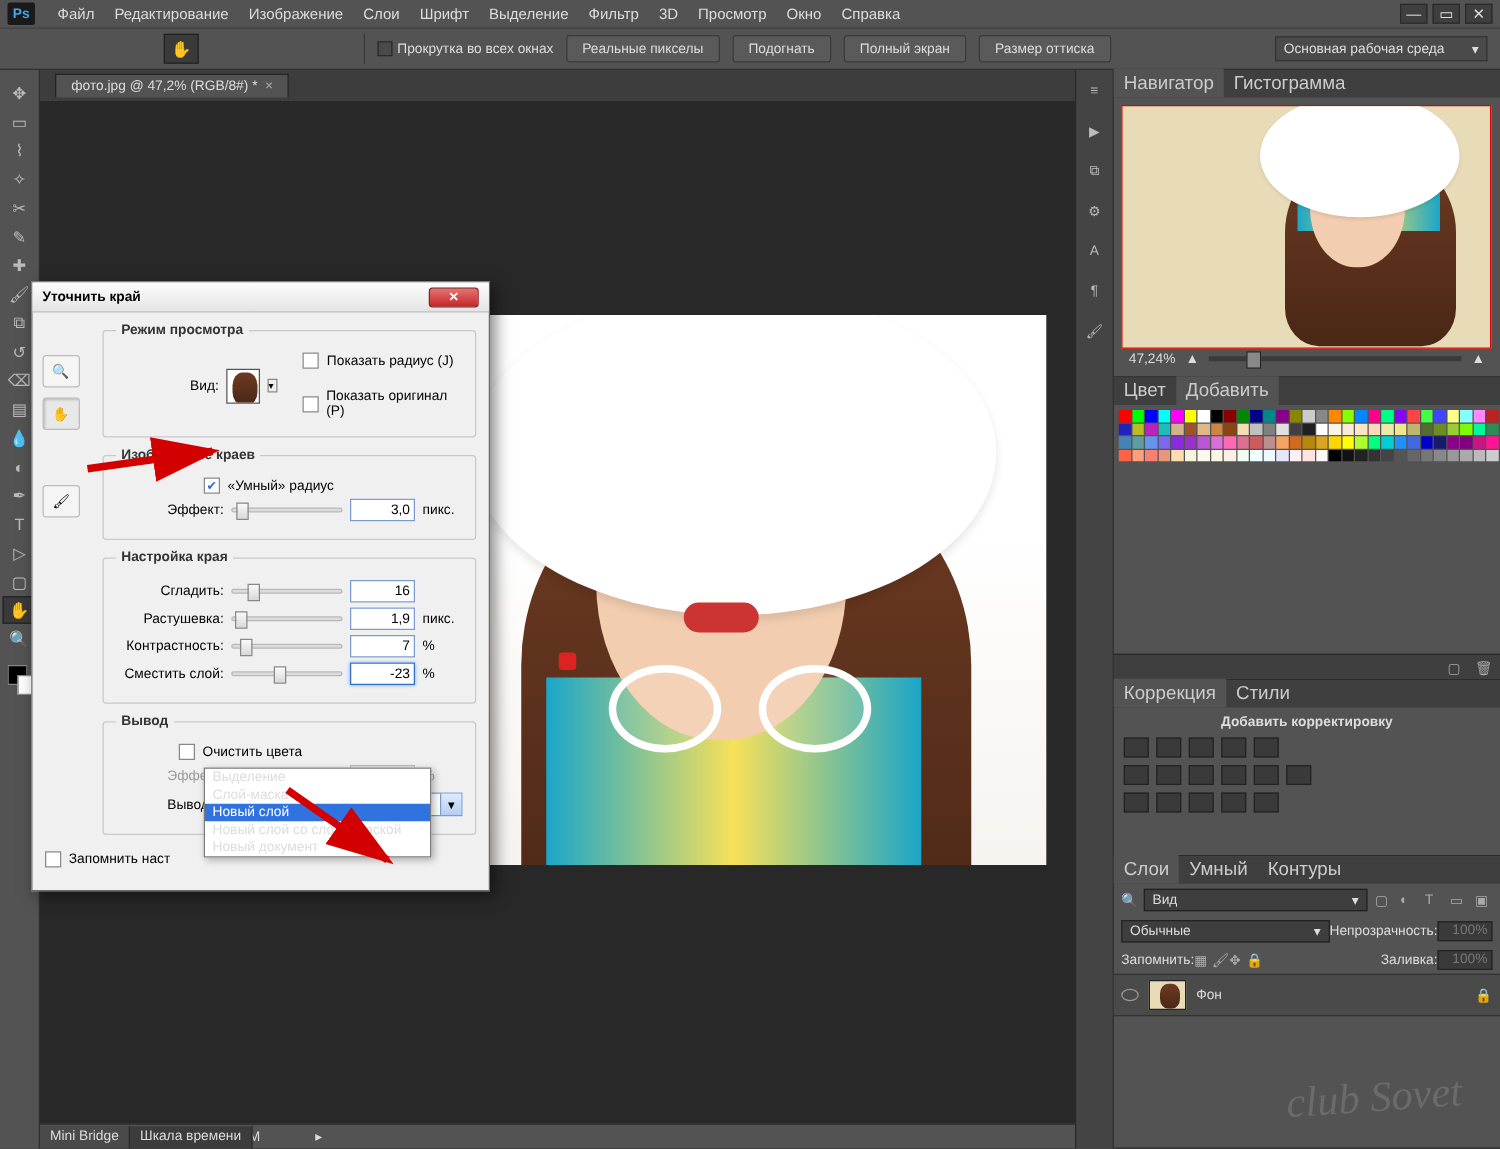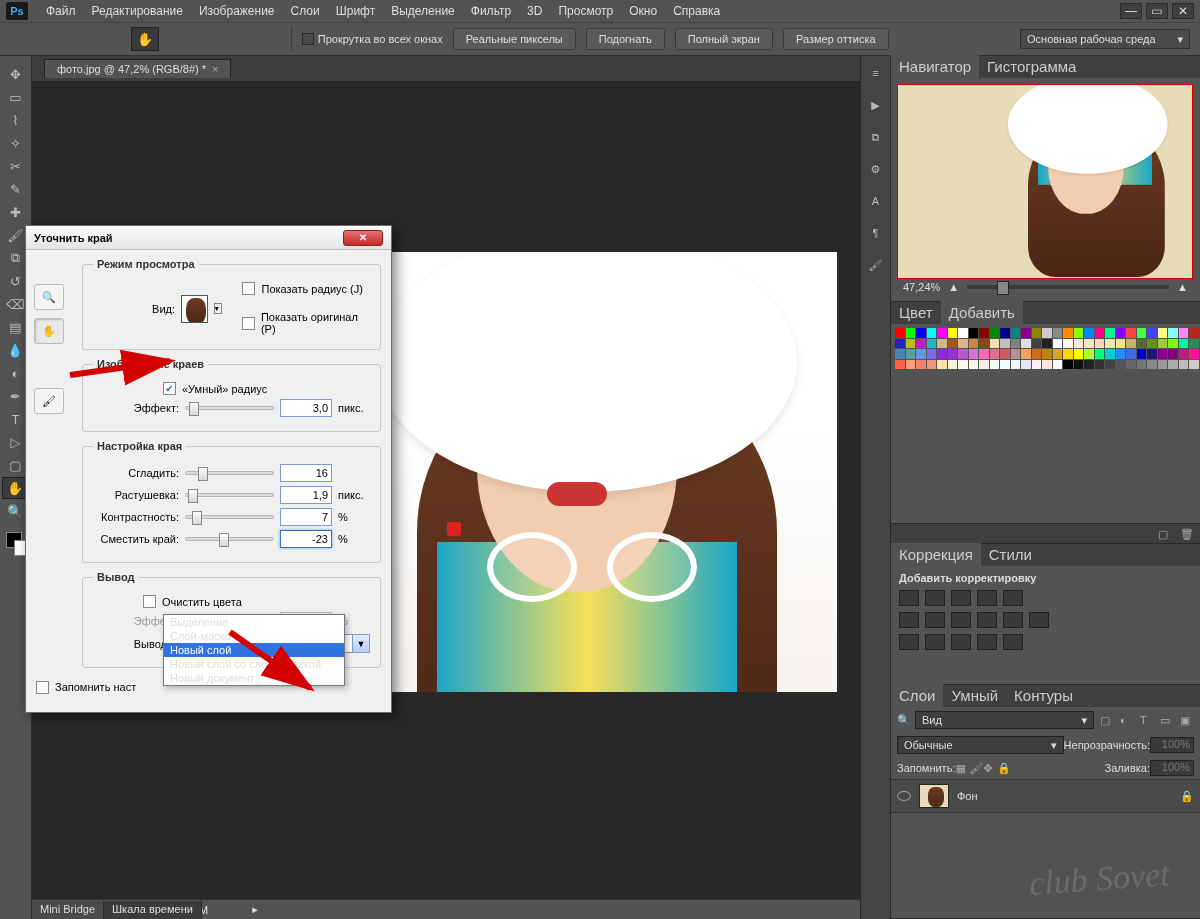--- a/index.html
+++ b/index.html
@@ -61,21 +61,21 @@
   .nav-thumb .face{ left:150px; top:30px;}
   .nav-thumb .shirt{ left:140px; bottom:-6px;}
   .nav-zoom { display:flex; align-items:center; gap:8px; padding:2px 6px;}
   .zoom-slider { flex:1; height:4px; background:#3a3a3a; position:relative;}
   .zoom-slider::after{ content:''; position:absolute; left:15%; top:-4px; width:10px; height:12px; background:#888; border:1px solid #222;}
   
   .swatches-body { padding:4px; }
   .sw-grid { display:grid; grid-template-columns: repeat(30, 9.5px); gap:1px; }
   .sw { width:9.5px; height:9.5px; }
   
-  .adjust-body { padding:6px 8px; font-size:11px; height:118px;}
+  .adjust-body { padding:6px 8px; font-size:11px; height:118px;text-align:center;}
   .adj-row { display:flex; gap:6px; margin-top:6px;}
   .adj-ico { width:20px; height:16px; background:#3a3a3a; border:1px solid #222;}
   
   .layers-body { padding:0; font-size:11px; }
   .lay-top { display:flex; align-items:center; gap:6px; padding:4px 6px;}
   .lay-dd { height:18px; background:#3e3e3e; border:1px solid #222; padding:0 6px; display:flex; align-items:center; flex:1;}
   .lay-row2 { display:flex; align-items:center; justify-content:space-between; padding:3px 6px;}
   .num-field { width:44px; height:16px; background:#3a3a3a; border:1px solid #222; text-align:right; padding-right:3px; color:#777;}
   .layer-item { display:flex; align-items:center; gap:8px; padding:4px 6px; background:#4a4a4a; border-top:1px solid #333; border-bottom:1px solid #333;}
   .eye { width:14px; height:10px; border:1px solid #999; border-radius:50%;}
@@ -539,21 +539,21 @@
         </div>
         <div class="row">
           <span class="lbl">Контрастность:</span>
           <div class="slider">
               <div class="thumb" style="left:7%"></div>
             </div>
           <input class="txt" value="7" style="">
           <span class="unit">%</span>
         </div>
         <div class="row">
-          <span class="lbl">Сместить край:</span>
+          <span class="lbl">Сместить слой:</span>
           <div class="slider">
               <div class="thumb" style="left:38%"></div>
             </div>
           <input class="txt" style="border-color: rgb(47, 114, 199); box-shadow: rgb(106, 163, 232) 0px 0px 3px; text-align: right;" value="-23">
           <span class="unit">%</span>
         </div>
       </fieldset>
 
       <fieldset>
         <legend>Вывод</legend>

